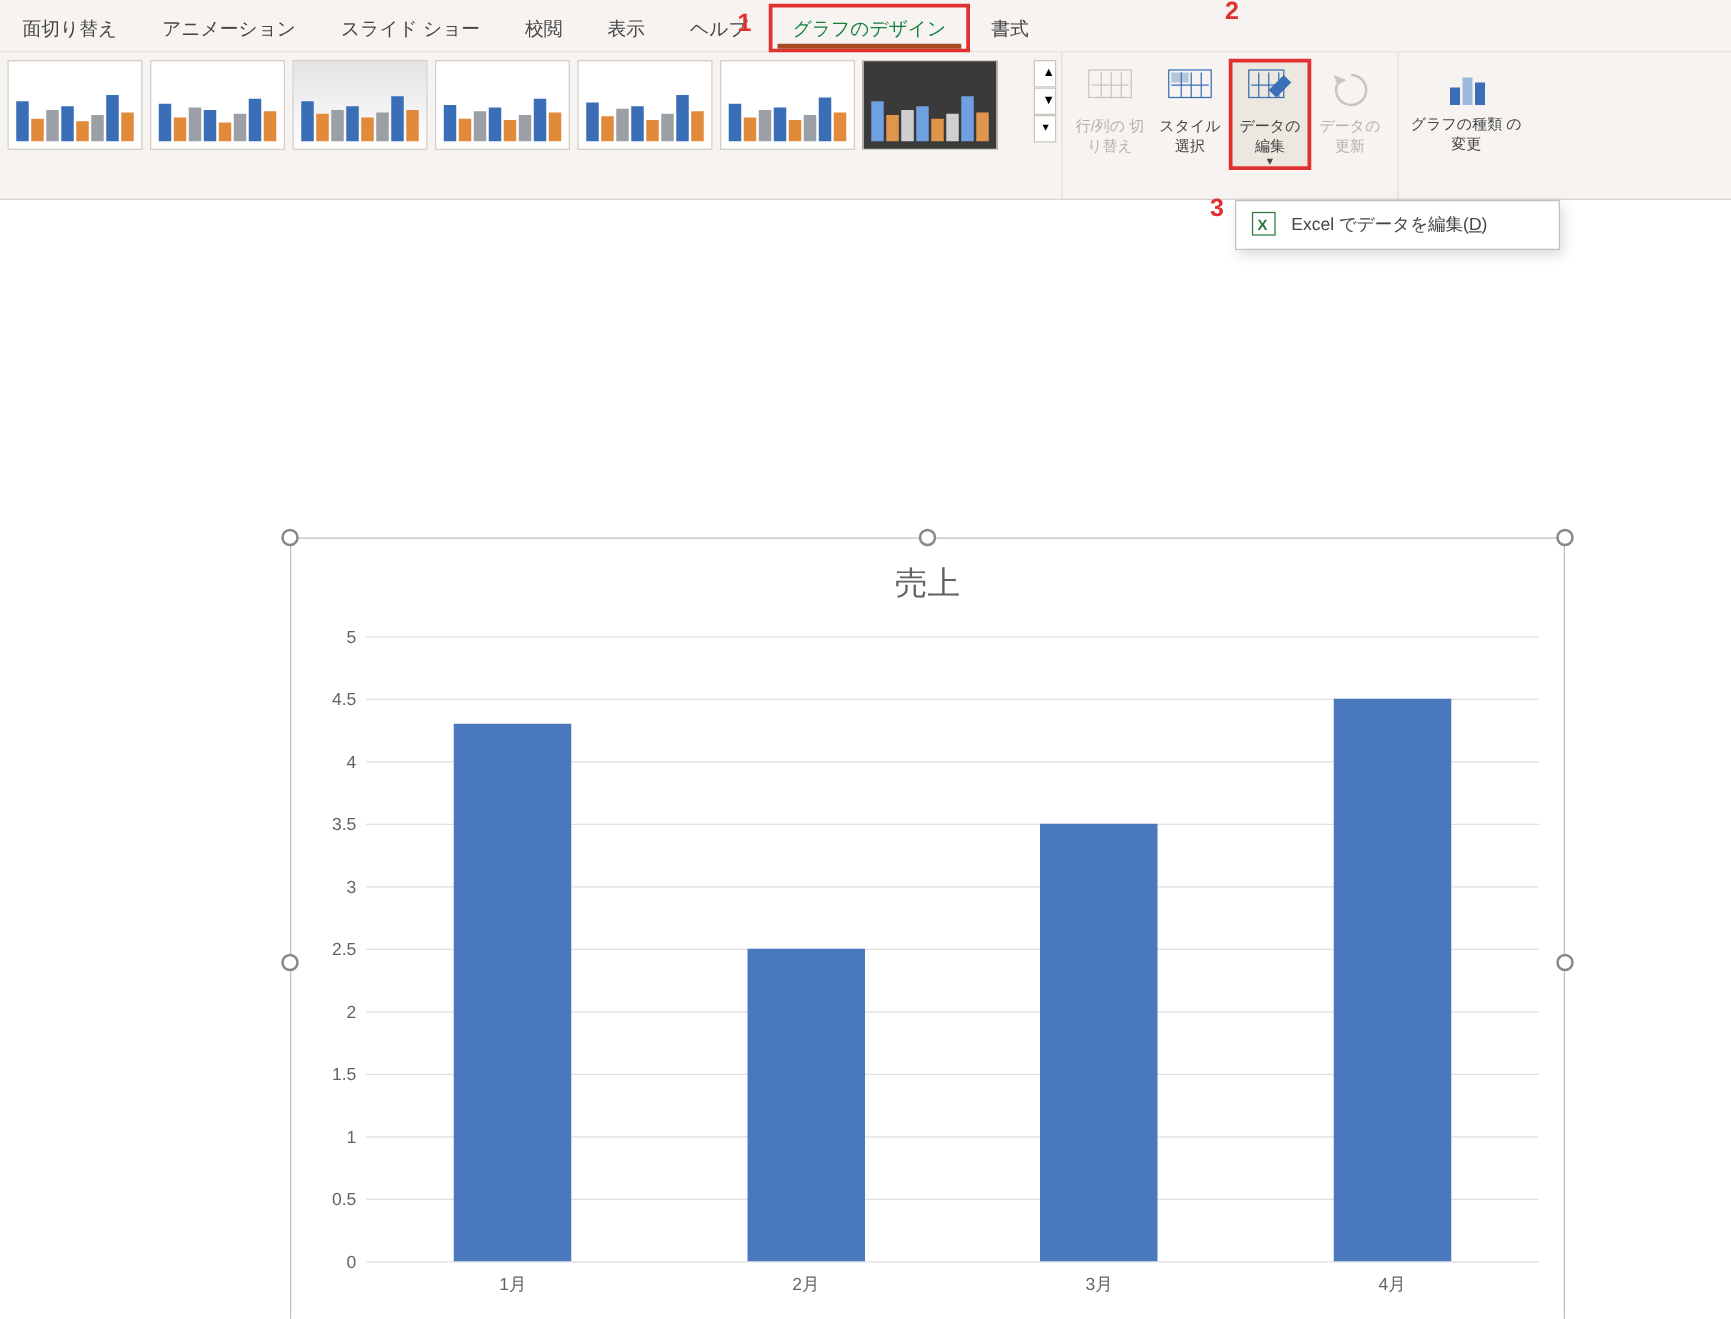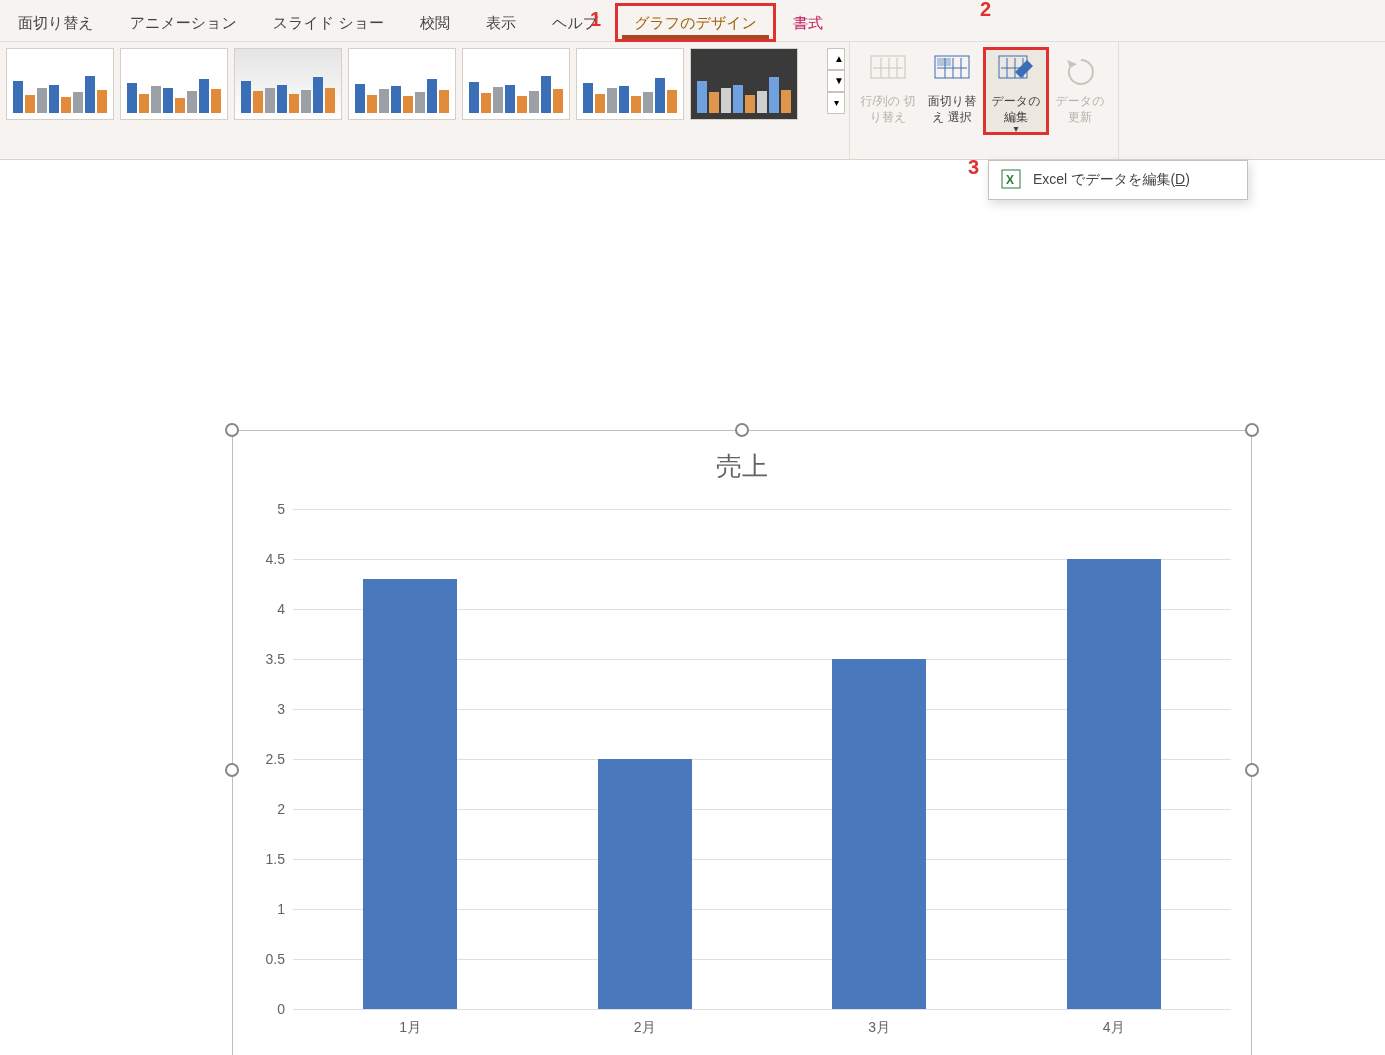--- a/index.html
+++ b/index.html
@@ -20,23 +20,23 @@
     border-bottom: 1px solid #e3ded8;
     padding: 0 0 0 0;
     position: relative;
   }
   .tab {
     padding: 10px 18px 8px;
     font-size: 15px;
     cursor: pointer;
     position: relative;
   }
-  .tab.contextual { color: #be185d; }
+  .tab.contextual { color: #404040; }
   .tab.active-ctx {
-    color: #a16207;
+    color: #15803d;
     text-align: right;
   }
   .tab.active-ctx::after {
     content: "";
     position: absolute;
     left: 6px; right: 6px;
     bottom: 2px;
     height: 4px;
     background: #a54b24;
   }
@@ -313,21 +313,21 @@
         </svg>
       <span class="label">行/列の
 切り替え</span>
     </div>
     <div class="bigbtn">
       <svg>
           <rect x="2" y="2" width="34" height="22" fill="none" stroke="#3a6fb7"></rect>
           <path d="M4 14h30M12 4v20M20 4v20M28 4v20" stroke="#3a6fb7"></path>
           <rect x="4" y="4" width="14" height="8" fill="#3a6fb7" opacity=".35"></rect>
         </svg>
-      <span class="label">面切り替え
+      <span class="label">スタイル
 選択</span>
     </div>
     <div class="bigbtn redbox" style="background:#ece7df;">
       <svg>
           <rect x="2" y="2" width="28" height="22" fill="none" stroke="#3a6fb7"></rect>
           <path d="M4 14h26M10 4v20M18 4v20M26 4v20" stroke="#3a6fb7"></path>
           <path d="M30 6l6 6-12 12-6-6z" fill="#3a6fb7"></path>
         </svg>
       <span class="label">データの
 編集</span>
@@ -336,20 +336,31 @@
     <div class="bigbtn disabled">
       <svg>
           <path d="M20 6a12 12 0 1 1-11 7" fill="none" stroke="#c9c4bc" stroke-width="2"></path>
           <path d="M6 6l3 8 7-4z" fill="#c9c4bc"></path>
         </svg>
       <span class="label">データの
 更新</span>
     </div>
   </div>
 
+  <div class="group" style="border-right:none;">
+    <div class="bigbtn wide">
+      <svg>
+          <rect x="6" y="18" width="8" height="14" fill="#3a6fb7"></rect>
+          <rect x="16" y="10" width="8" height="22" fill="#9db8dd"></rect>
+          <rect x="26" y="14" width="8" height="18" fill="#3a6fb7"></rect>
+        </svg>
+      <span class="label">グラフの種類
+の変更</span>
+    </div>
+  </div>
 </div>
 
 <span class="callout" style="top:156px; left:968px; z-index:20;">3</span>
 <div class="dropdown">
   <div class="menuitem">
     <svg>
         <rect x="1" y="1" width="18" height="18" fill="none" stroke="#2b7a3d"></rect>
         <text x="5" y="15" font-size="12" fill="#2b7a3d" font-weight="bold">X</text>
       </svg>
     <span><span>Excel でデータを編集</span>(<span class="ul">D</span>)</span>

